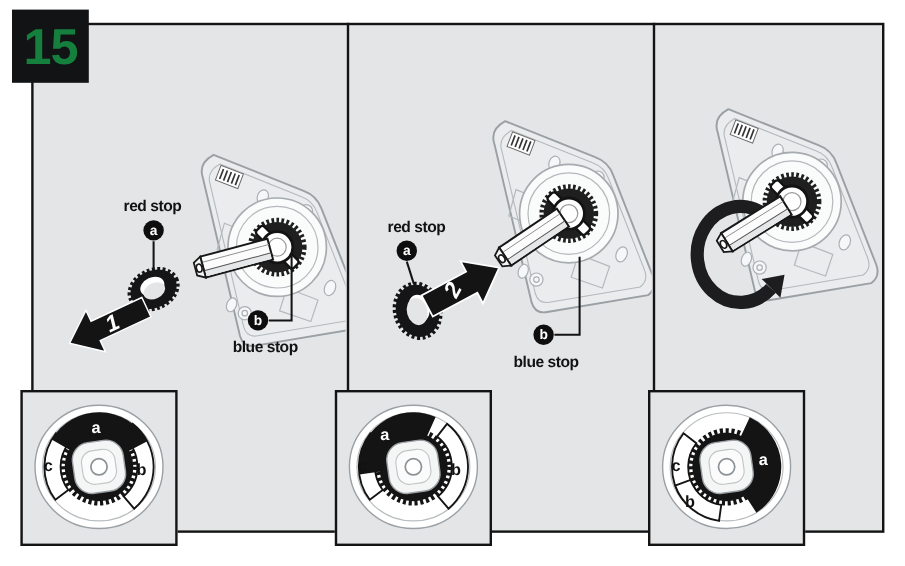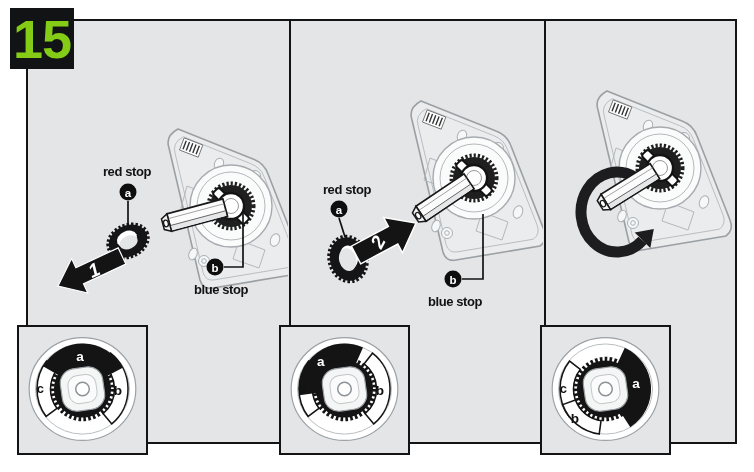--- a/index.html
+++ b/index.html
@@ -5,21 +5,21 @@
   html,body{margin:0;padding:0;background:#ffffff;width:754px;height:472px;overflow:hidden;
     font-family:"Liberation Sans",sans-serif;}
   #stage{position:relative;width:754px;height:472px;background:#fff;}
   #frame{position:absolute;left:26px;top:19px;width:711px;height:425px;
     background:#e4e5e7;border:2.2px solid #141414;box-sizing:border-box;}
   .divider{position:absolute;top:19px;width:2.2px;height:425px;background:#141414;}
   #divider-1{left:289px;}
   #divider-2{left:544px;}
   #step-badge{position:absolute;left:10px;top:8px;width:64px;height:61px;background:#121315;
     z-index:30;display:flex;align-items:center;justify-content:center;}
-  #step-badge span{color:#84cc16;font-size:54px;font-weight:700;letter-spacing:-1px;}
+  #step-badge span{color:#15803d;font-size:42px;font-weight:700;letter-spacing:-1px;}
   .panel-svg{position:absolute;top:21px;z-index:5;}
   #panel-svg-1{left:28px;}
   #panel-svg-2{left:292px;}
   #panel-svg-3{left:547px;}
   .inset{position:absolute;top:325px;width:131px;height:130px;background:#e4e5e7;
     border:2.6px solid #141414;box-sizing:border-box;z-index:20;}
   #inset-1{left:17px;} #inset-2{left:279px;} #inset-3{left:540px;}
   .inset svg{display:block;width:100%;height:100%;}
   text{font-family:"Liberation Sans",sans-serif;}
   .man-label{font-size:13px;font-weight:700;letter-spacing:-0.4px;fill:#121212;}

